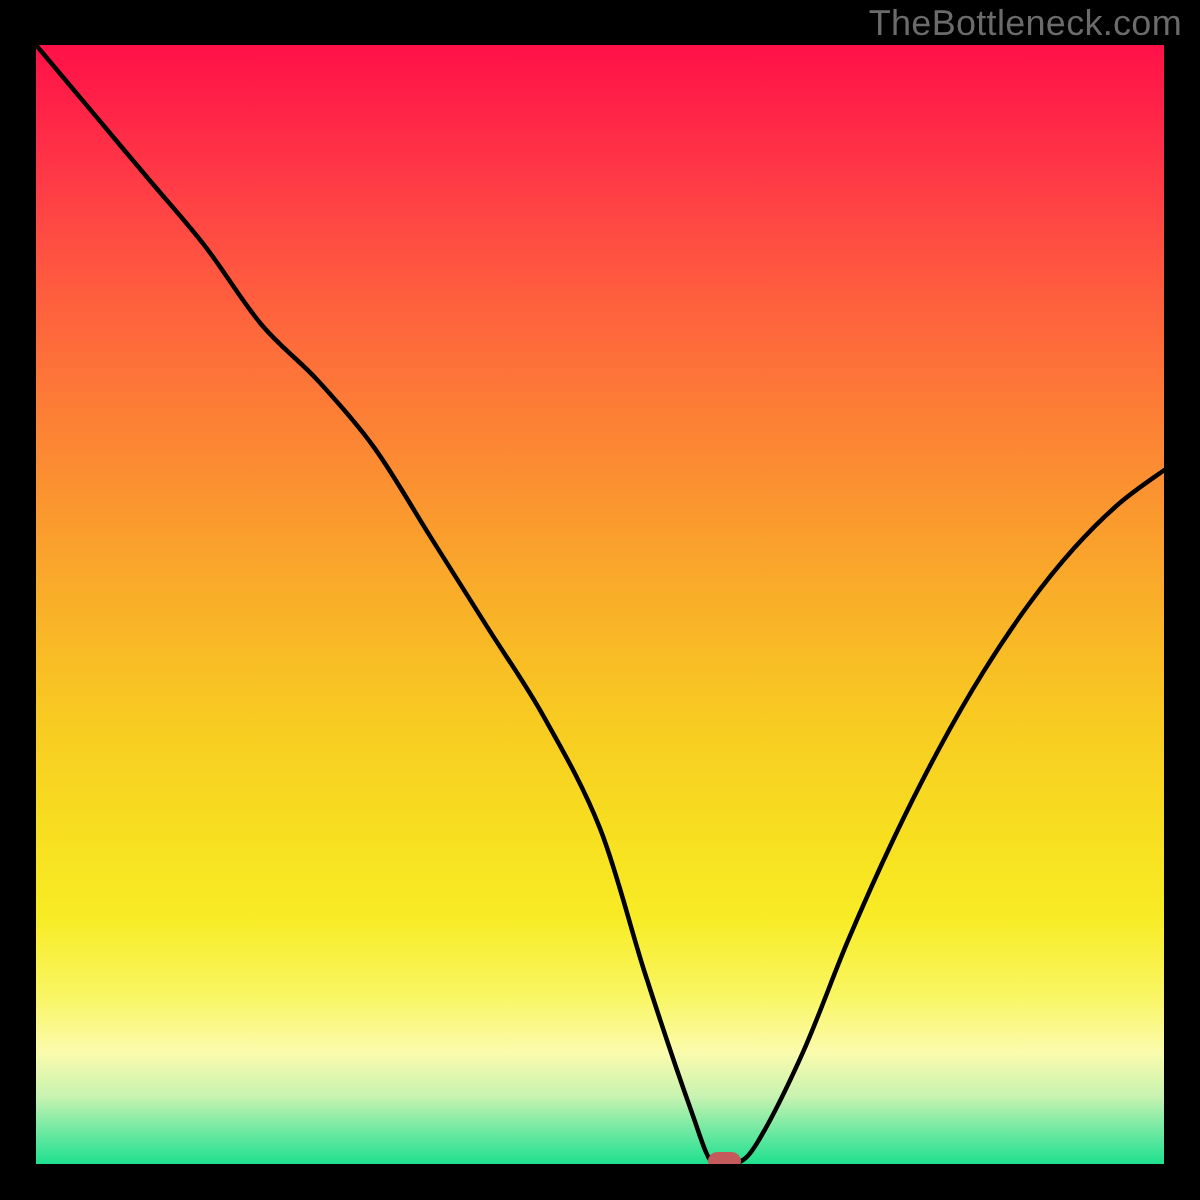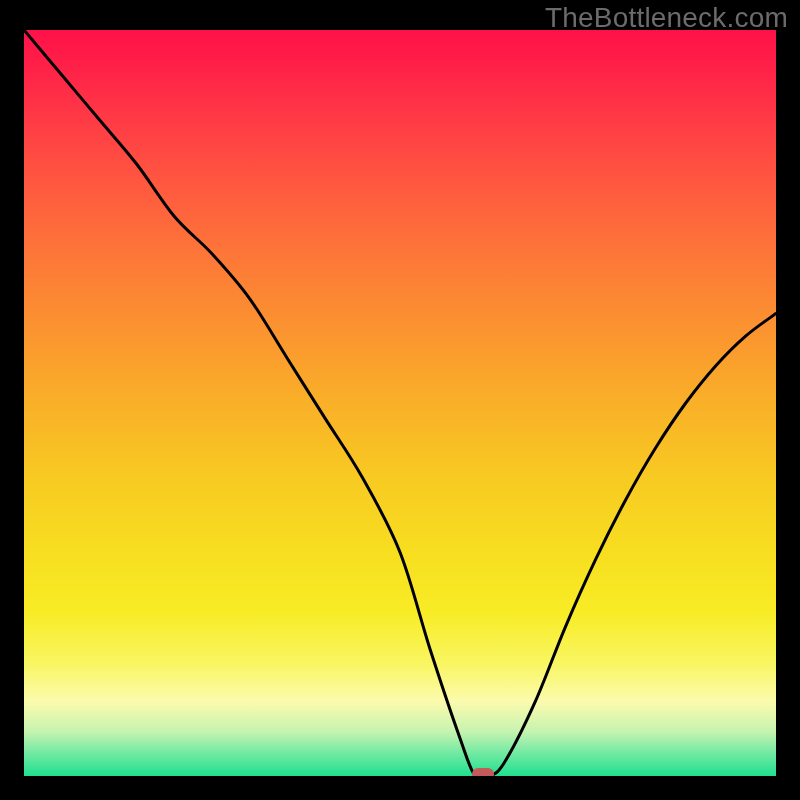--- a/index.html
+++ b/index.html
@@ -15,21 +15,21 @@
     position: relative;
     width: 800px;
     height: 800px;
     background: #000;
   }
   .watermark {
     position: absolute;
     top: 2px;
     right: 12px;
     color: #6b6b6b;
-    font-size: 28px;
+    font-size: 24px;
     font-weight: 500;
     letter-spacing: 0.2px;
   }
   .plot-area {
     position: absolute;
     left: 24px;
     top: 30px;
     width: 752px;
     height: 746px;
     overflow: hidden;

